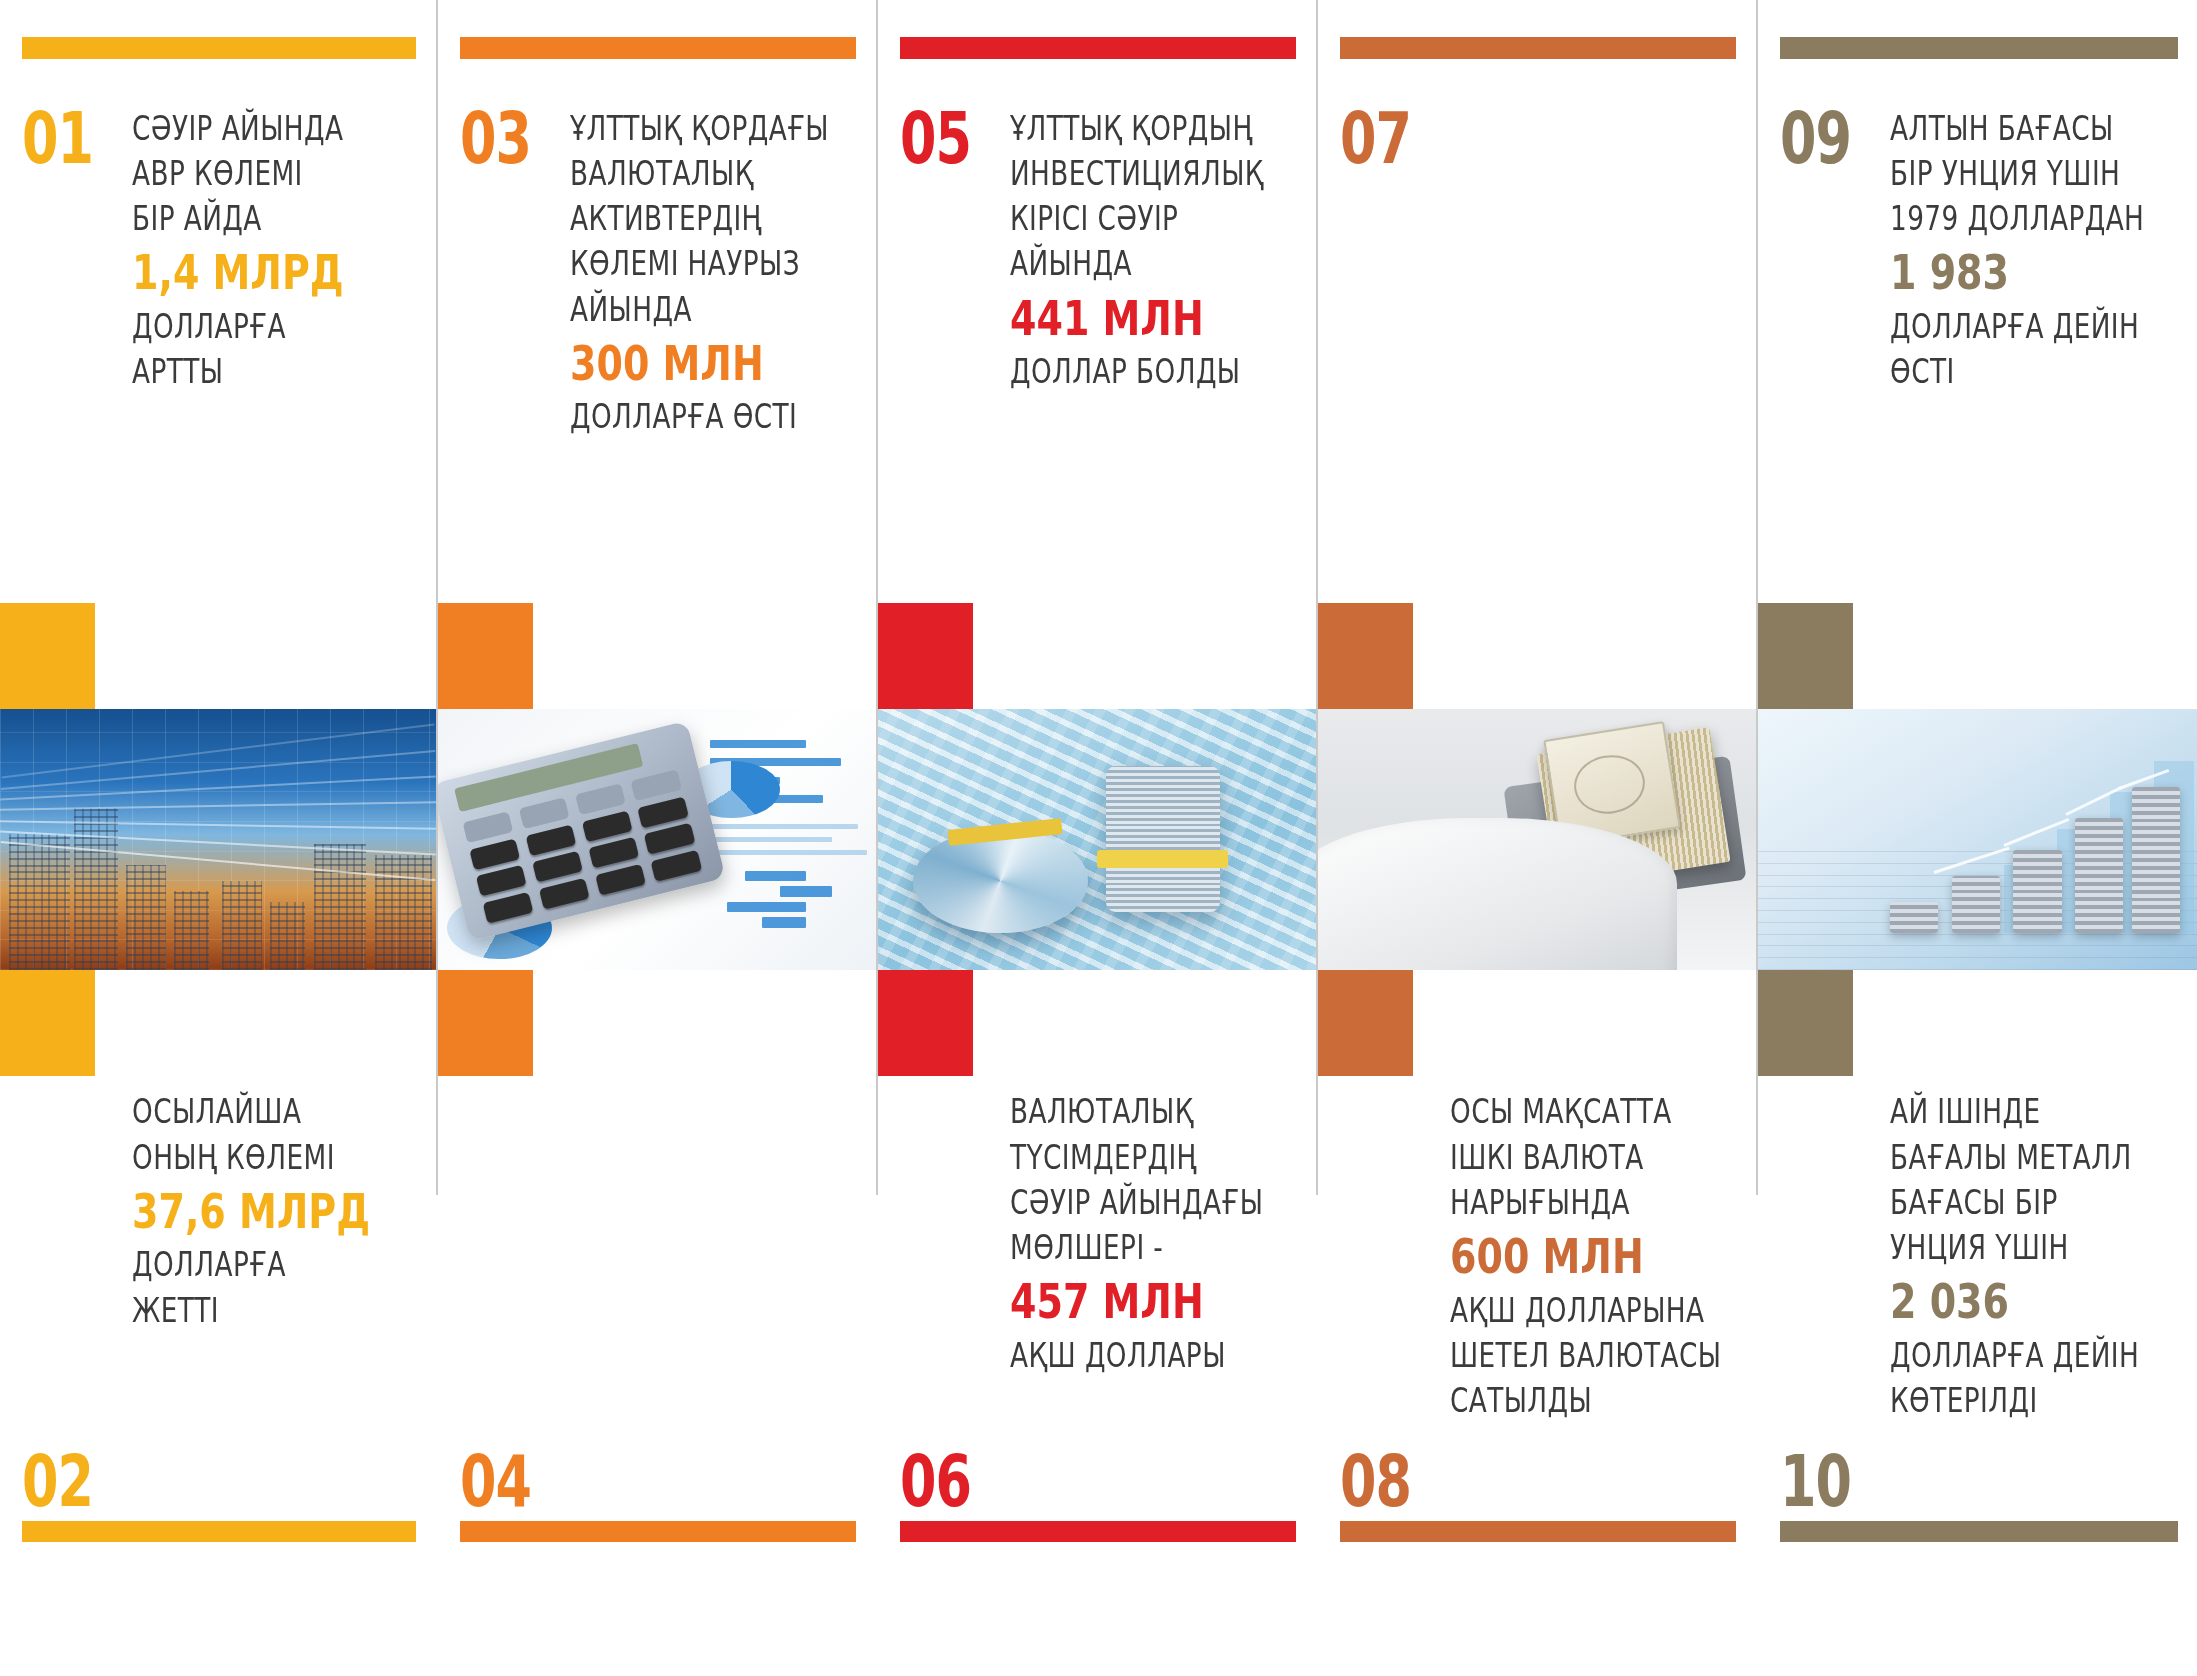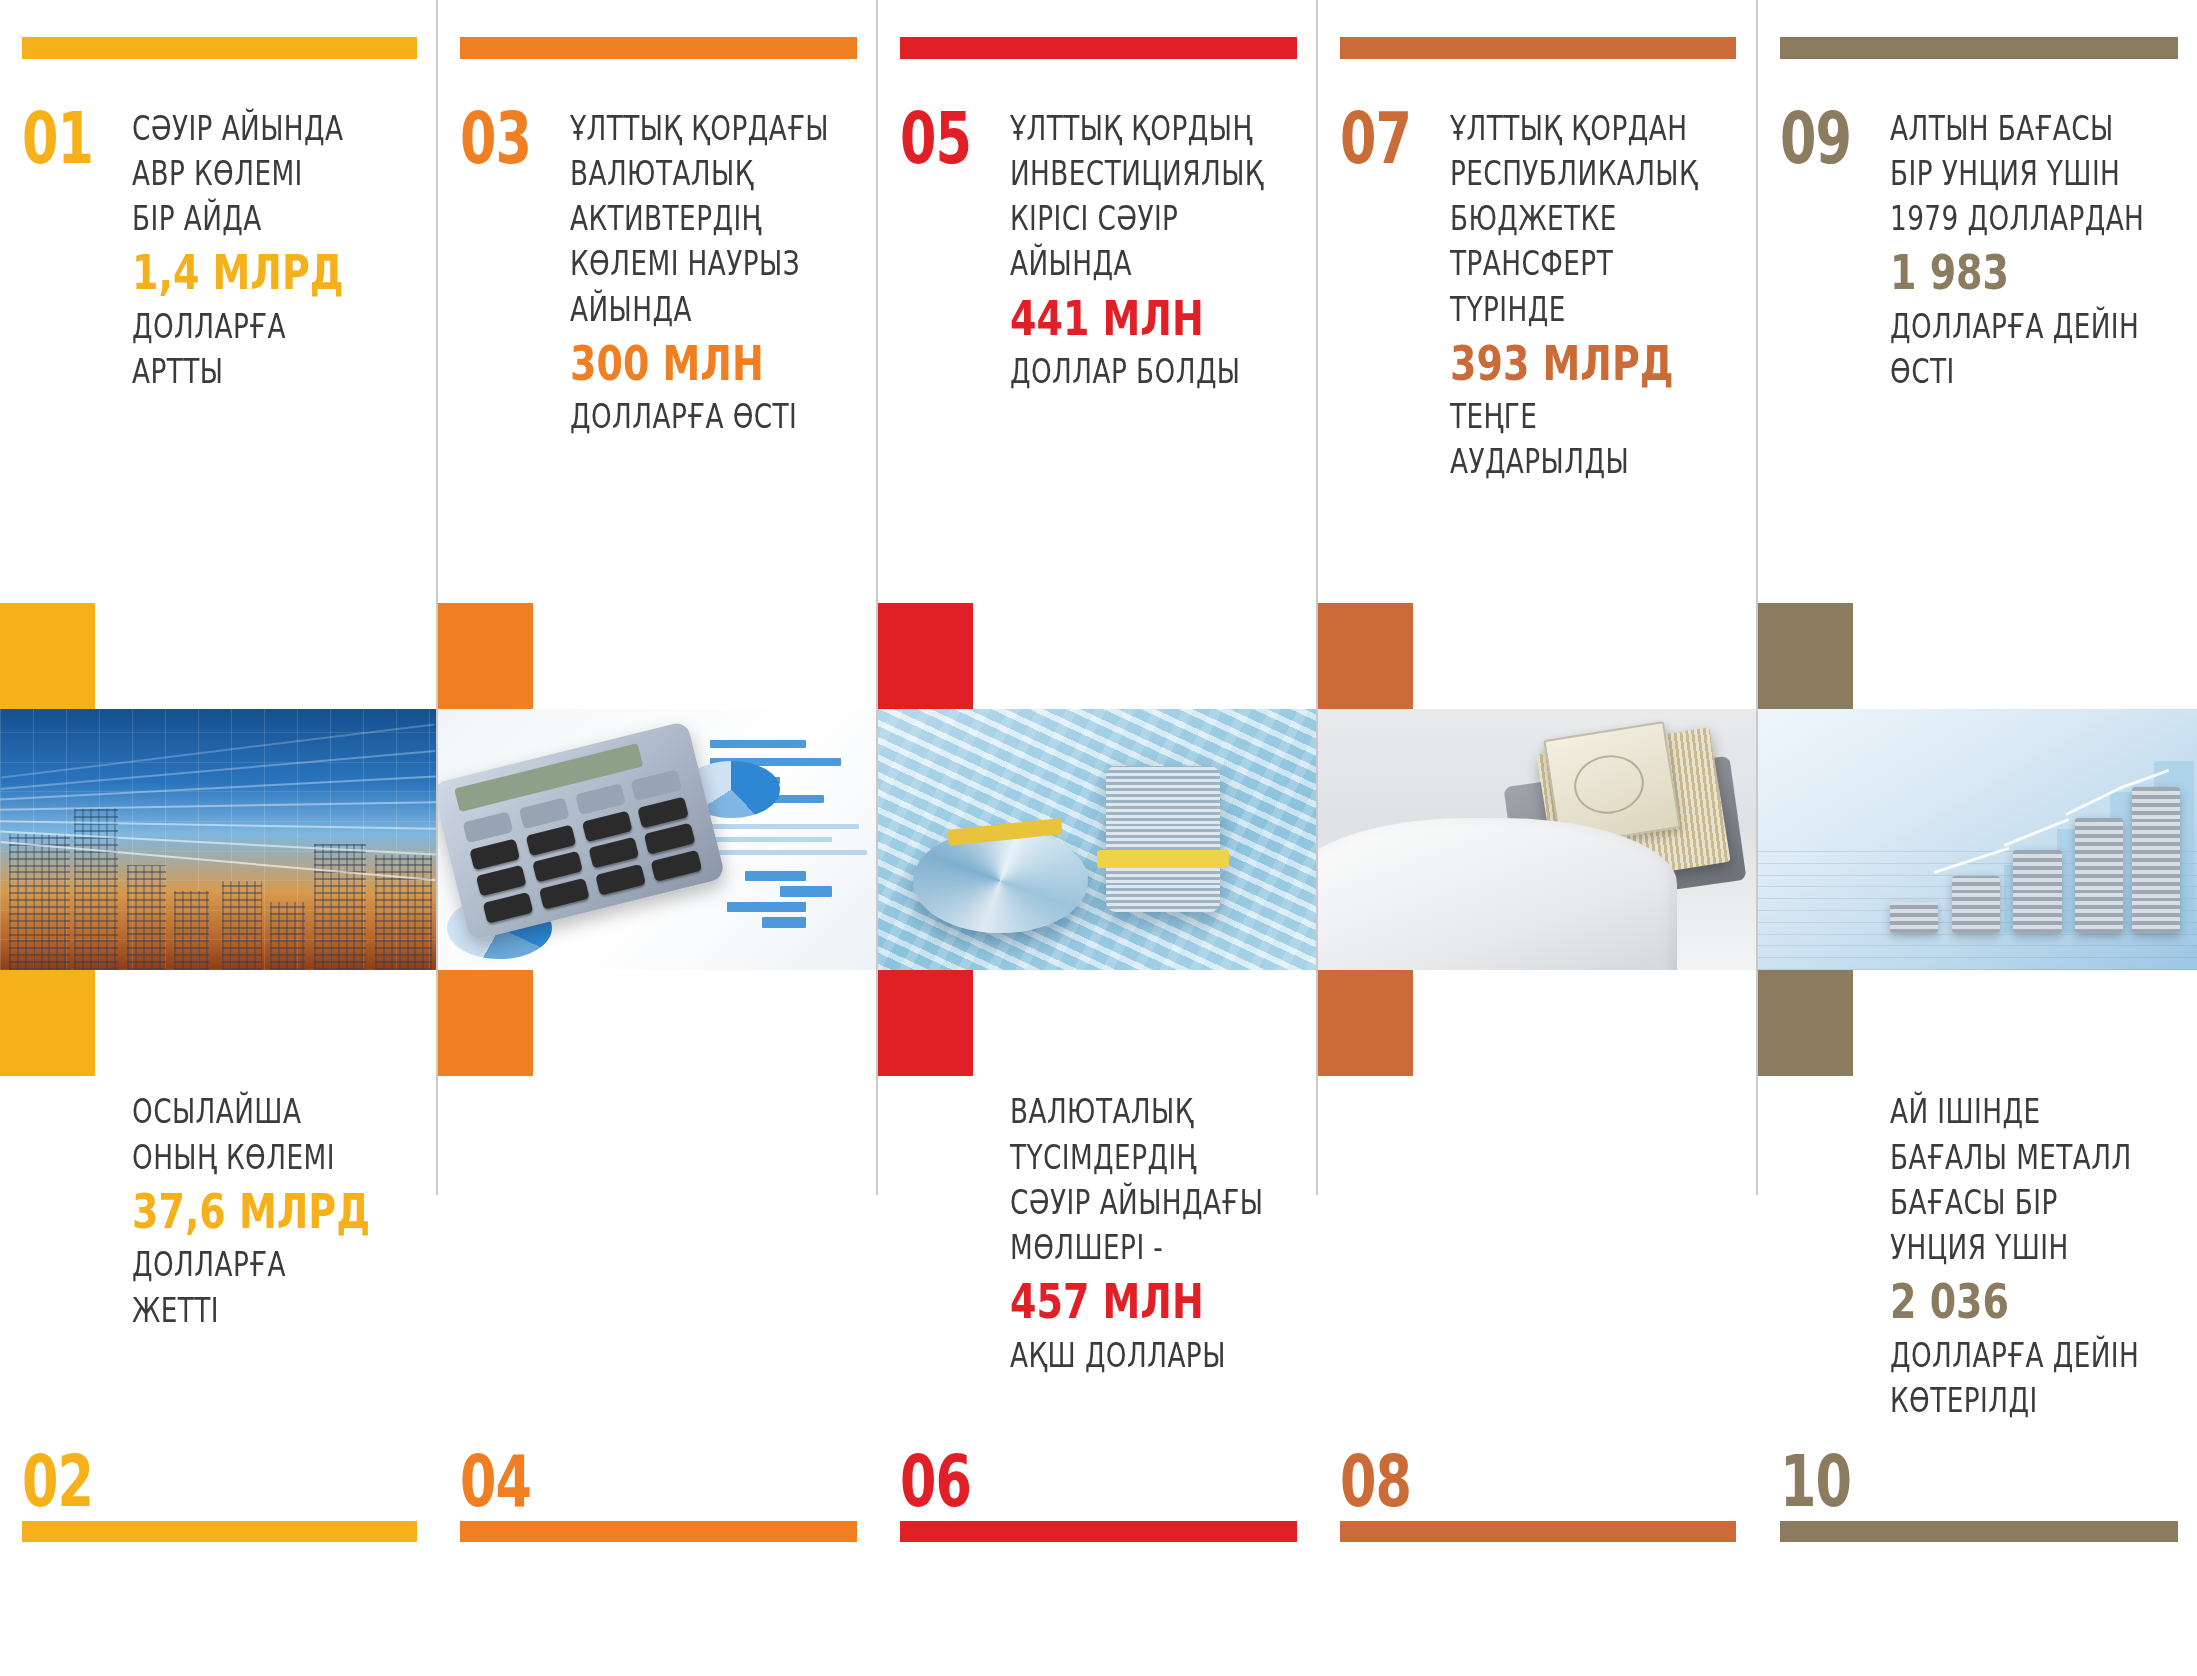--- a/index.html
+++ b/index.html
@@ -326,46 +326,45 @@
           <div class="ln hl" style="color: rgb(224, 31, 38);">457 МЛН</div>
           <div class="ln">АҚШ ДОЛЛАРЫ</div>
         </div>
       </div>
       <div class="rule rule-bot" style="background: rgb(224, 31, 38); margin-top: auto;"></div>
     </div>
     <div class="col">
       <div class="rule rule-top" style="background: rgb(203, 107, 56);"></div>
       <div class="block block-top">
         <div class="bignum" style="color: rgb(203, 107, 56);">07</div>
-        <div class="lines">
-          <div class="ln">ҰЛТТЫҚ ҚОРДАН</div>
-          <div class="ln">РЕСПУБЛИКАЛЫҚ</div>
-          <div class="ln">БЮДЖЕТКЕ</div>
-          <div class="ln">ТРАНСФЕРТ</div>
-          <div class="ln">ТҮРІНДЕ</div>
-          <div class="ln hl" style="color: rgb(203, 107, 56);">393 МЛРД</div>
-          <div class="ln">ТЕҢГЕ</div>
-          <div class="ln">АУДАРЫЛДЫ</div>
-        </div>
       </div>
       <div class="band">
         <div class="swatch swatch-top" style="background: rgb(203, 107, 56);"></div>
         <div class="photo">
           <div class="ph p4">
             <div class="slot"></div>
             <div class="bills"></div>
             <div class="note"></div>
             <div class="body"></div>
           </div>
         </div>
         <div class="swatch swatch-bot" style="background: rgb(203, 107, 56);"></div>
       </div>
       <div class="block block-bot">
         <div class="bignum bignum-bot" style="color: rgb(203, 107, 56);">08</div>
         <div style="flex: 0 0 auto; width: 106px;"></div>
+        <div class="lines">
+          <div class="ln">ОСЫ МАҚСАТТА</div>
+          <div class="ln">ІШКІ ВАЛЮТА</div>
+          <div class="ln">НАРЫҒЫНДА</div>
+          <div class="ln hl" style="color: rgb(203, 107, 56);">600 МЛН</div>
+          <div class="ln">АҚШ ДОЛЛАРЫНА</div>
+          <div class="ln">ШЕТЕЛ ВАЛЮТАСЫ</div>
+          <div class="ln">САТЫЛДЫ</div>
+        </div>
       </div>
       <div class="rule rule-bot" style="background: rgb(203, 107, 56); margin-top: auto;"></div>
     </div>
     <div class="col">
       <div class="rule rule-top" style="background: rgb(139, 123, 95);"></div>
       <div class="block block-top">
         <div class="bignum" style="color: rgb(139, 123, 95);">09</div>
         <div class="lines">
           <div class="ln">АЛТЫН  БАҒАСЫ</div>
           <div class="ln">БІР УНЦИЯ ҮШІН</div>

